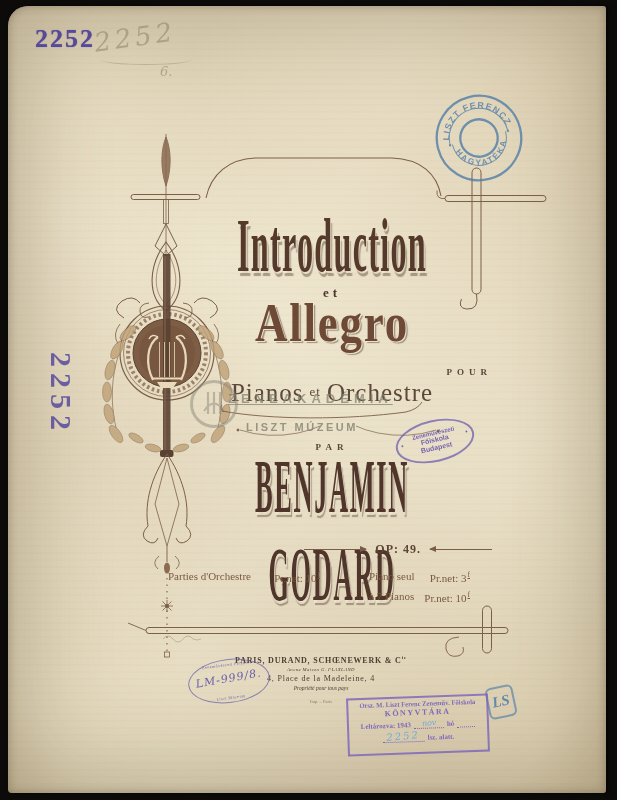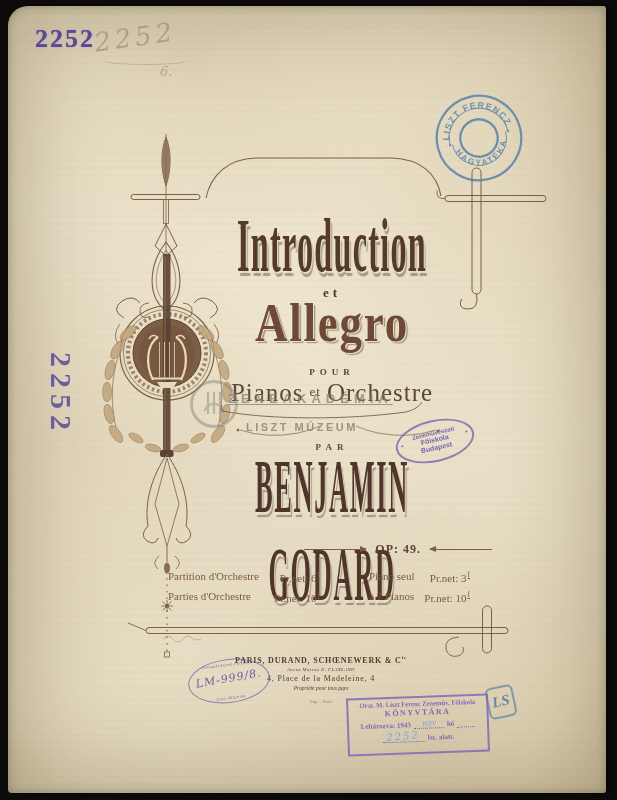--- a/index.html
+++ b/index.html
@@ -21,21 +21,21 @@
   .cx{position:absolute;left:164px;width:320px;text-align:center;z-index:2;}
   
   .dedication{top:95px;font-size:13px;letter-spacing:1.2px;color:#4e3c2c;}
   .t1{top:197px;font-size:52px;font-weight:bold;letter-spacing:2px;color:#553a2b;
       transform:scale(.62,1.45);transform-origin:center top;
       text-shadow:1.5px 1.5px 0 rgba(240,232,210,.8),3px 3px 1px rgba(70,45,28,.4);}
   .t-et{top:279px;font-size:13px;font-weight:bold;letter-spacing:4px;color:#4f382c;}
   .t2{top:285px;font-size:50px;font-weight:bold;letter-spacing:2px;color:#6d4936;
       transform:scale(.9,1.08);transform-origin:center top;
       text-shadow:1px 1px 0 rgba(245,238,220,.85),2.5px 2.5px 1px rgba(74,48,32,.45);}
-  .pour{top:361px;font-size:9px;letter-spacing:5px;color:#5a463a;font-weight:bold;}
+  .pour{top:361px;font-size:9px;letter-spacing:5px;color:#5a463a;font-weight:bold;text-align:right;}
   .inst{top:373px;font-size:25px;color:#5c483a;letter-spacing:1px;}
   .inst .small-et{font-size:13px;margin:0 6px;vertical-align:5px;}
   .par{top:436px;font-size:9px;letter-spacing:5px;color:#5a463a;font-weight:bold;}
   .composer{top:436px;font-size:48px;font-weight:bold;letter-spacing:3px;color:#4f352a;
       transform:scale(.55,1.6);transform-origin:center top;
       text-shadow:1.5px 1.5px 0 rgba(240,232,210,.8),3px 3px 1px rgba(70,45,28,.4);}
   .op-row{top:536px;display:flex;align-items:center;justify-content:flex-end;gap:9px;
       font-size:12px;font-weight:bold;letter-spacing:1px;color:#5d4436;}
   .op-line{position:relative;flex:0 0 62px;height:1px;background:#7a5c48;}
   .op-line.l::after{content:'';position:absolute;right:-1px;top:-3px;
@@ -268,24 +268,20 @@
 
     <div class="cx op-row">
       <i class="op-line l"></i>
       <span>OP: 49.</span>
       <i class="op-line r"></i>
     </div>
 
     <div class="prices">
       <div class="pcol pcol-left">
         <div class="prow">
-          <span>Partition d'Orchestre</span>
-          <span><span>Pr.net: 6</span><sup class="cur">f</sup></span>
-        </div>
-        <div class="prow">
           <span>Parties d'Orchestre</span>
           <span><span>Pr.net: 10</span><sup class="cur">f</sup></span>
         </div>
       </div>
       <div class="pcol pcol-right">
         <div class="prow">
           <span>Piano seul</span>
           <span><span>Pr.net: 3</span><sup class="cur">f</sup></span>
         </div>
         <div class="prow">

